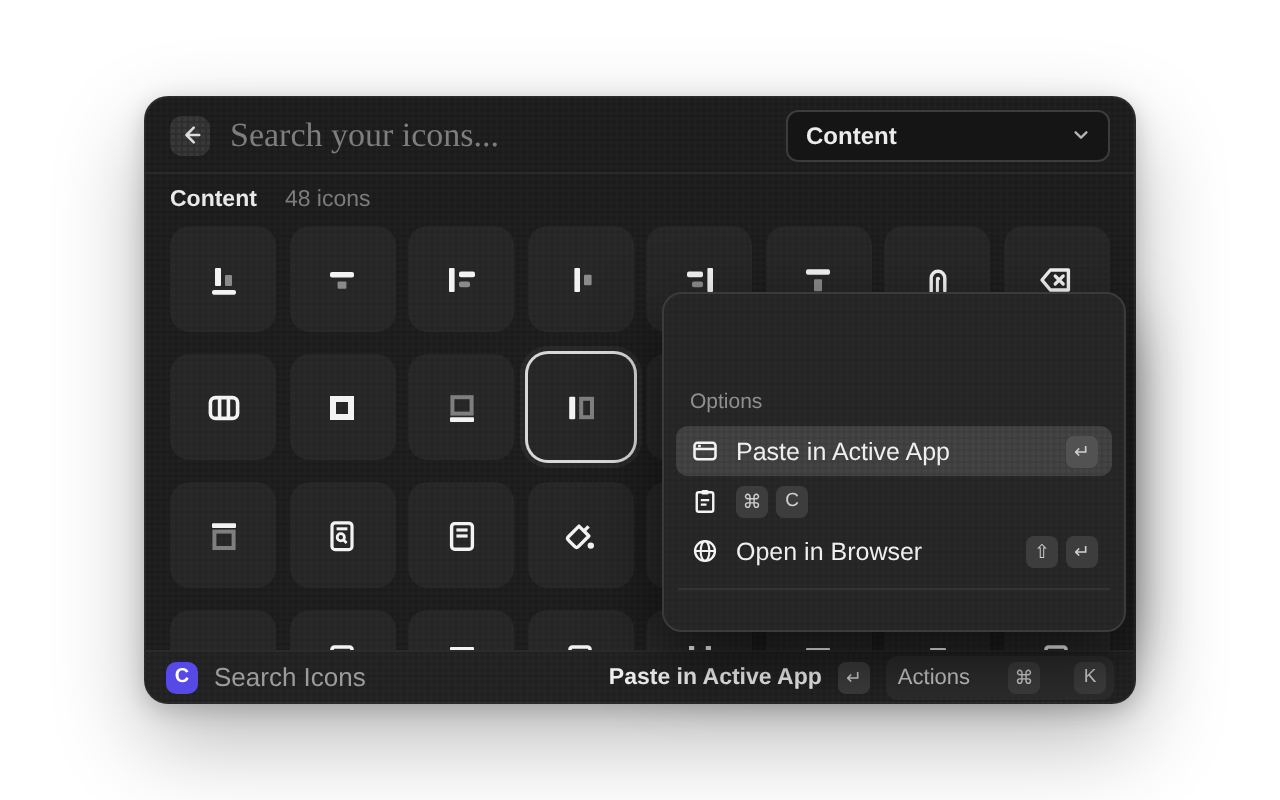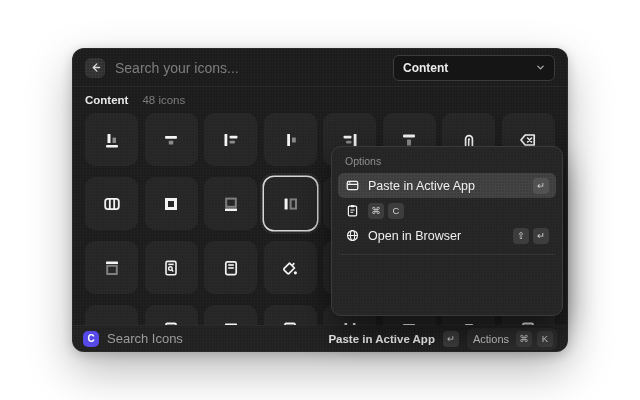--- a/index.html
+++ b/index.html
@@ -26,21 +26,21 @@
     border-bottom:1px solid #2a2a2a;
   }
   .back-btn{
     width:20px;height:20px;border-radius:6px;background:#2e2e2e;
     display:flex;align-items:center;justify-content:center;flex:0 0 auto;
     background-image:radial-gradient(rgba(255,255,255,.05) 1px, transparent 1.3px);
     background-size:3px 3px;
   }
   .search-input{
     flex:1;margin-left:10px;background:transparent;border:none;outline:none;
-    font-family:Liberation Sans, sans-serif;font-size:14px;color:#e8e8e8;
+    font-family:Liberation Serif, serif;font-size:17px;color:#e8e8e8;
     padding:0;min-width:0;
   }
   .search-input::placeholder{color:#7e7e7e;}
   .dropdown{
     margin-left:10px;width:162px;height:26px;box-sizing:border-box;
     border:1px solid #3c3c3c;border-radius:6px;background:#151515;
     display:flex;align-items:center;padding:0 9px;flex:0 0 auto;cursor:pointer;
   }
   .dropdown-label{font-size:12px;font-weight:700;color:#ececec;flex:1;}
   
@@ -64,21 +64,21 @@
   .sw{stroke:#f3f3f3;fill:none;} .sg{stroke:#7f7f7f;fill:none;}
   
   .popup{
     position:absolute;left:258px;top:97px;width:232px;height:170px;box-sizing:border-box;
     background:#242424;border:1px solid #3b3b3b;border-radius:10px;
     box-shadow:0 14px 34px rgba(0,0,0,.55);z-index:5;
     display:flex;flex-direction:column;overflow:hidden;
     background-image:radial-gradient(rgba(255,255,255,.02) 1px, transparent 1.4px);
     background-size:3px 3px;
   }
-  .popup-scroll{flex:1;overflow:hidden;padding:6px 6px 0 6px;}
+  .popup-scroll{flex:1;overflow:hidden;padding:6px 6px 0 6px;margin-top:40px;}
   .popup-header{font-size:10.5px;color:#8f8f8f;padding:2px 7px 6px 7px;}
   .menu-item{
     height:25px;border-radius:6px;display:flex;align-items:center;gap:8px;
     padding:0 7px;cursor:pointer;
   }
   .menu-item.hl{
     background:#3d3d3d;
     background-image:radial-gradient(rgba(255,255,255,.035) 1px, transparent 1.4px);
     background-size:3px 3px;
   }
@@ -110,21 +110,21 @@
     background-size:3px 3px;
   }
   .logo{
     width:16px;height:16px;border-radius:5px;background:#5649e8;color:#fff;
     font-size:10px;font-weight:700;display:flex;align-items:center;justify-content:center;
     flex:0 0 auto;
   }
   .footer-label{font-size:13px;color:#9c9c9c;flex:1;}
   .primary-action{font-size:11.5px;font-weight:700;color:#f2f2f2;}
   .actions-group{
-    display:flex;align-items:center;gap:5px;background:#2d2d2d;border-radius:6px;
+    display:flex;align-items:center;gap:17px;background:#2d2d2d;border-radius:6px;
     padding:3px 4px;
   }
   .actions-group .ag-label{font-size:11px;color:#c9c9c9;padding:0 2px;}
 </style>
 </head>
 <body>
 
 <div class="stage">
   <div class="window dots">
 

